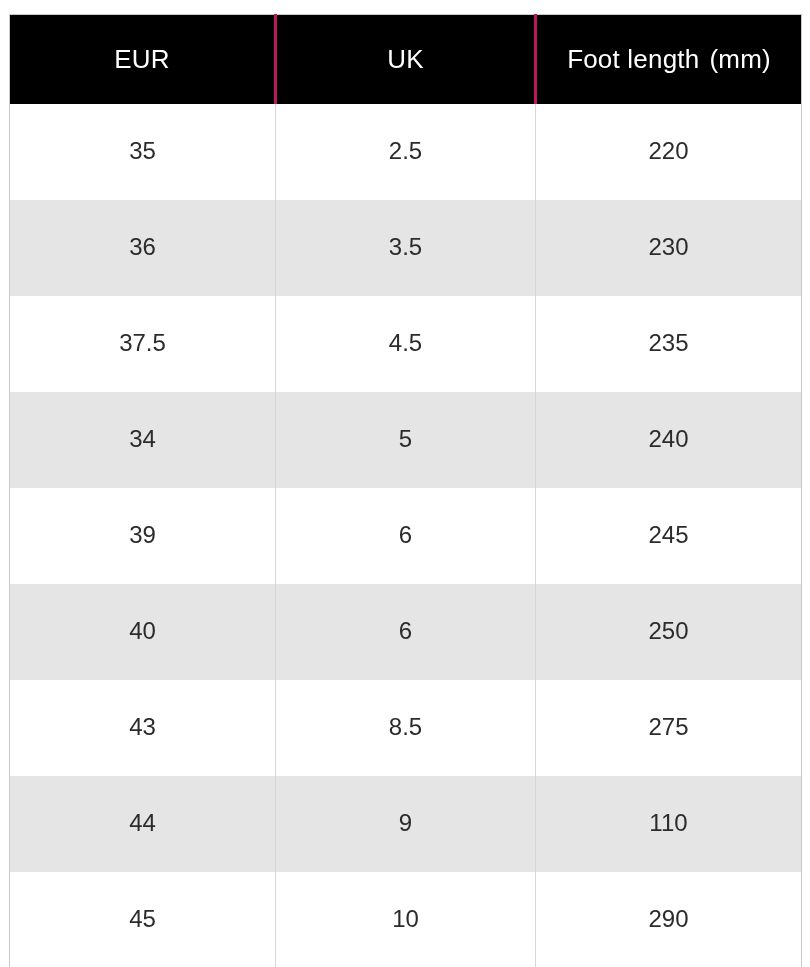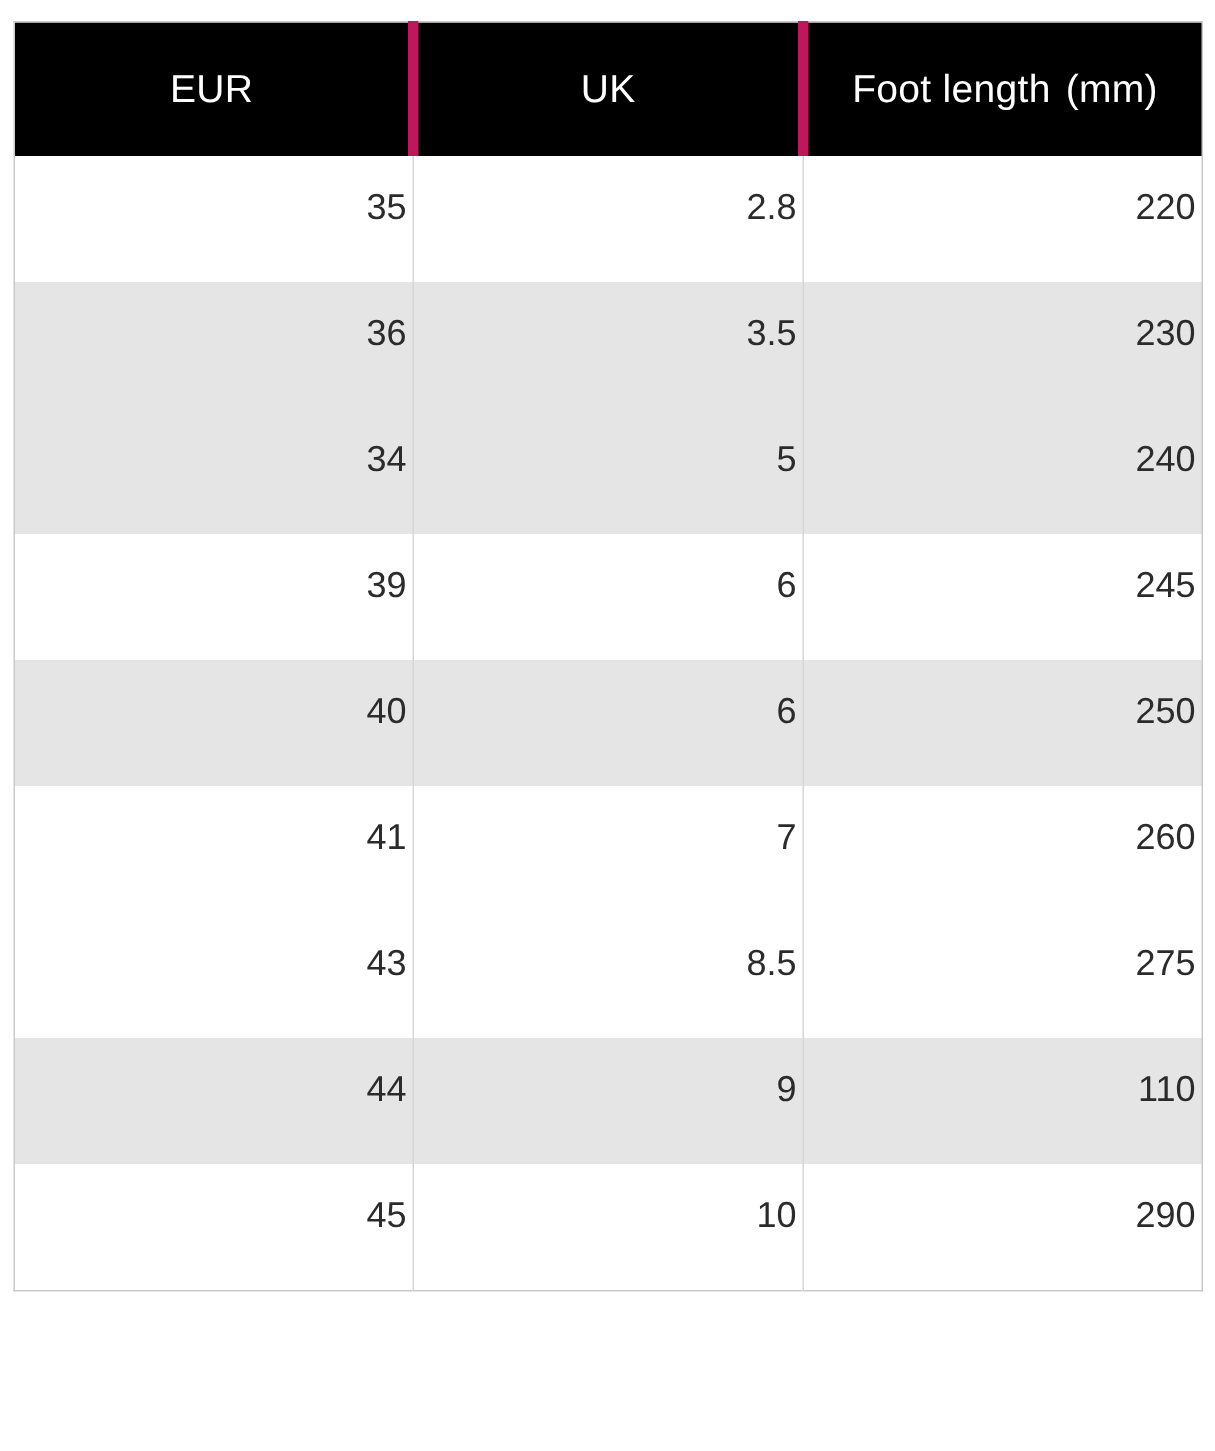--- a/index.html
+++ b/index.html
@@ -38,35 +38,35 @@
 
   .size-table thead th {
     background: #000000;
     color: #ffffff;
     font-size: 26px;
     font-weight: 400;
     height: 89px;
     padding: 0 4px;
     text-align: center;
     vertical-align: middle;
-    border-right: 7px solid #be185d;
+    border-right: 3px solid #be185d;
     letter-spacing: 0.2px;
   }
   .size-table thead th:last-child {
     border-right: none;
   }
 
   .size-table tbody td {
     height: 70px;
     font-size: 24px;
     font-weight: 400;
     color: #2b2b2b;
-    text-align: right;
+    text-align: center;
     vertical-align: middle;
-    padding: 0 4px 14px 4px;
+    padding: 12px 4px 14px 4px;
     border-right: 1px solid #d6d6d6;
     border-bottom: none;
   }
   .size-table tbody td:last-child {
     border-right: none;
   }
 
   .size-table tbody tr.row-odd td {
     background: #ffffff;
   }
@@ -99,47 +99,47 @@
           <span>UK</span>
         </th>
         <th>
           <span>Foot length</span><span class="hdr-gap"></span><span>(mm)</span>
         </th>
       </tr>
     </thead>
     <tbody id="table-body">
     <tr class="row-odd">
           <td>35</td>
-          <td>2.8</td>
+          <td>2.5</td>
           <td>220</td>
         </tr>
         <tr class="row-even">
           <td>36</td>
           <td>3.5</td>
           <td>230</td>
+        </tr>
+        <tr class="row-odd">
+          <td>37.5</td>
+          <td>4.5</td>
+          <td>235</td>
         </tr>
         <tr class="row-even">
           <td>34</td>
           <td>5</td>
           <td>240</td>
         </tr>
         <tr class="row-odd">
           <td>39</td>
           <td>6</td>
           <td>245</td>
         </tr>
         <tr class="row-even">
           <td>40</td>
           <td>6</td>
           <td>250</td>
-        </tr>
-        <tr class="row-odd">
-          <td>41</td>
-          <td>7</td>
-          <td>260</td>
         </tr>
         <tr class="row-odd">
           <td>43</td>
           <td>8.5</td>
           <td>275</td>
         </tr>
         <tr class="row-even">
           <td>44</td>
           <td>9</td>
           <td>110</td>

